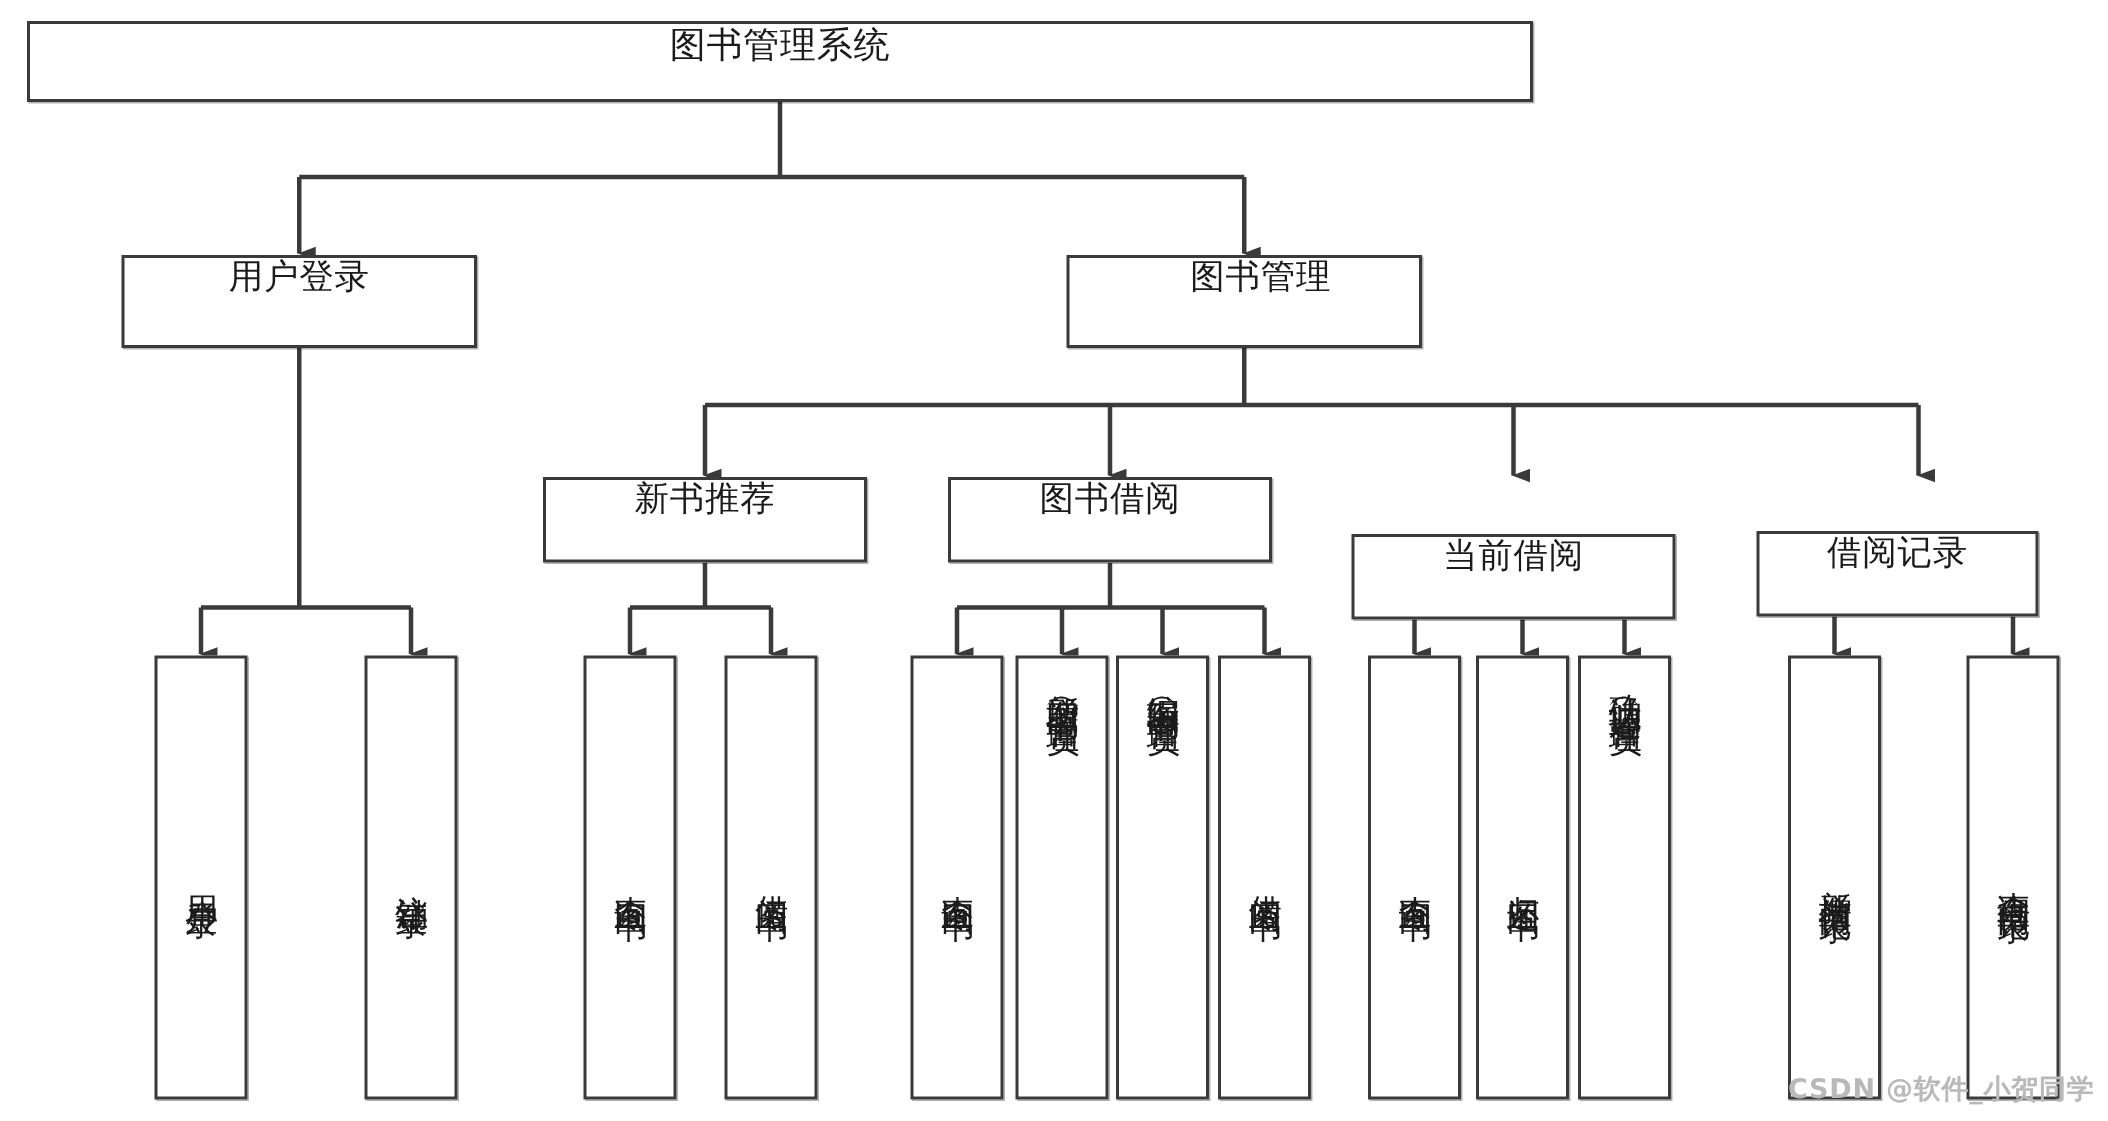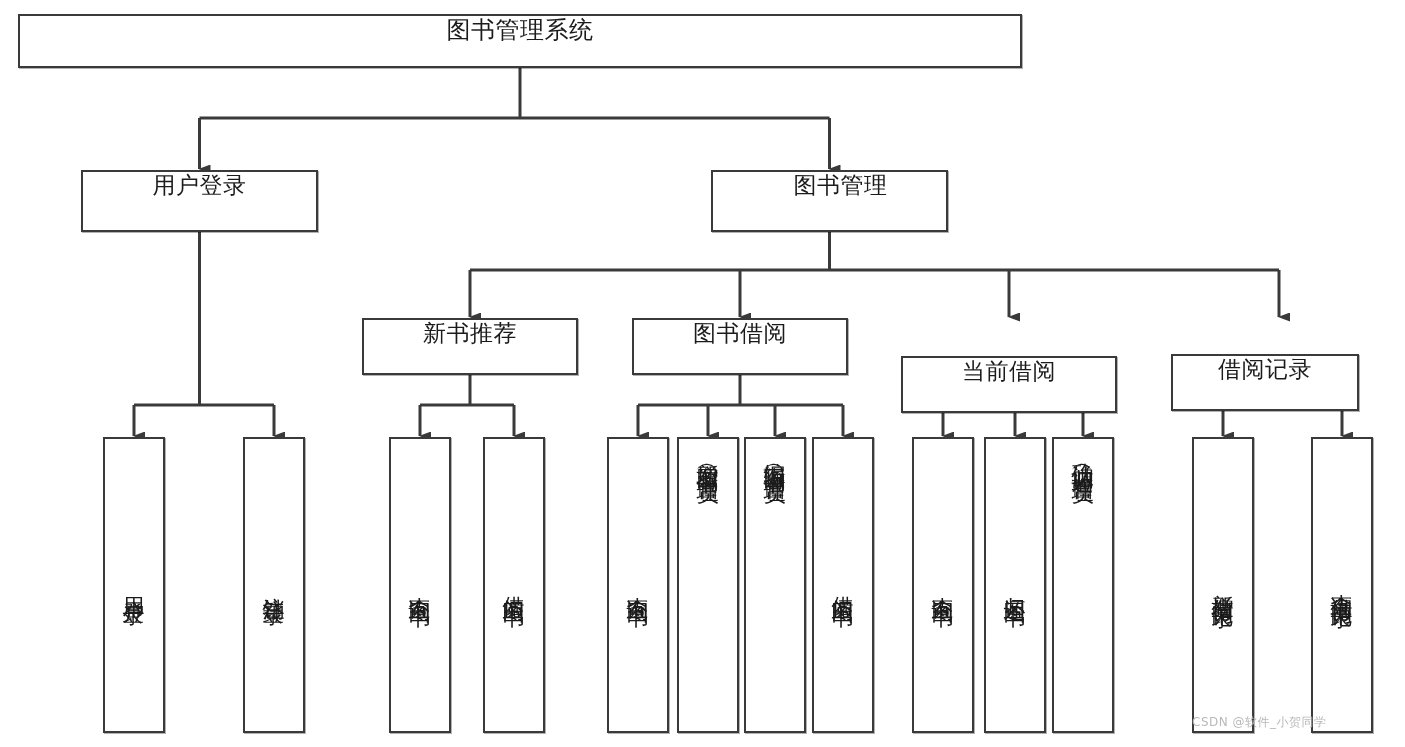--- a/index.html
+++ b/index.html
@@ -66,24 +66,25 @@
     letter-spacing: 3px;
     white-space: nowrap;
   }
   .node.vert.center-text {
     align-items: center;
     padding-top: 0;
   }
   #watermark {
     position: absolute;
     color: #b9b9b9;
-    font-size: 12px;
+    font-size: 18px;
     letter-spacing: 0.5px;
     white-space: nowrap;
     user-select: none;
+    font-weight: bold;
   }
 </style>
 </head>
 <body>
 
 <div id="diagram-root">
 
   <svg id="edges-layer" viewBox="0 0 1405 747" width="1405" height="747" xmlns="http://www.w3.org/2000/svg">
     <defs>
       <marker id="arrowhead" markerWidth="10" markerHeight="12" refX="4.5" refY="11" orient="auto" markerUnits="userSpaceOnUse">

